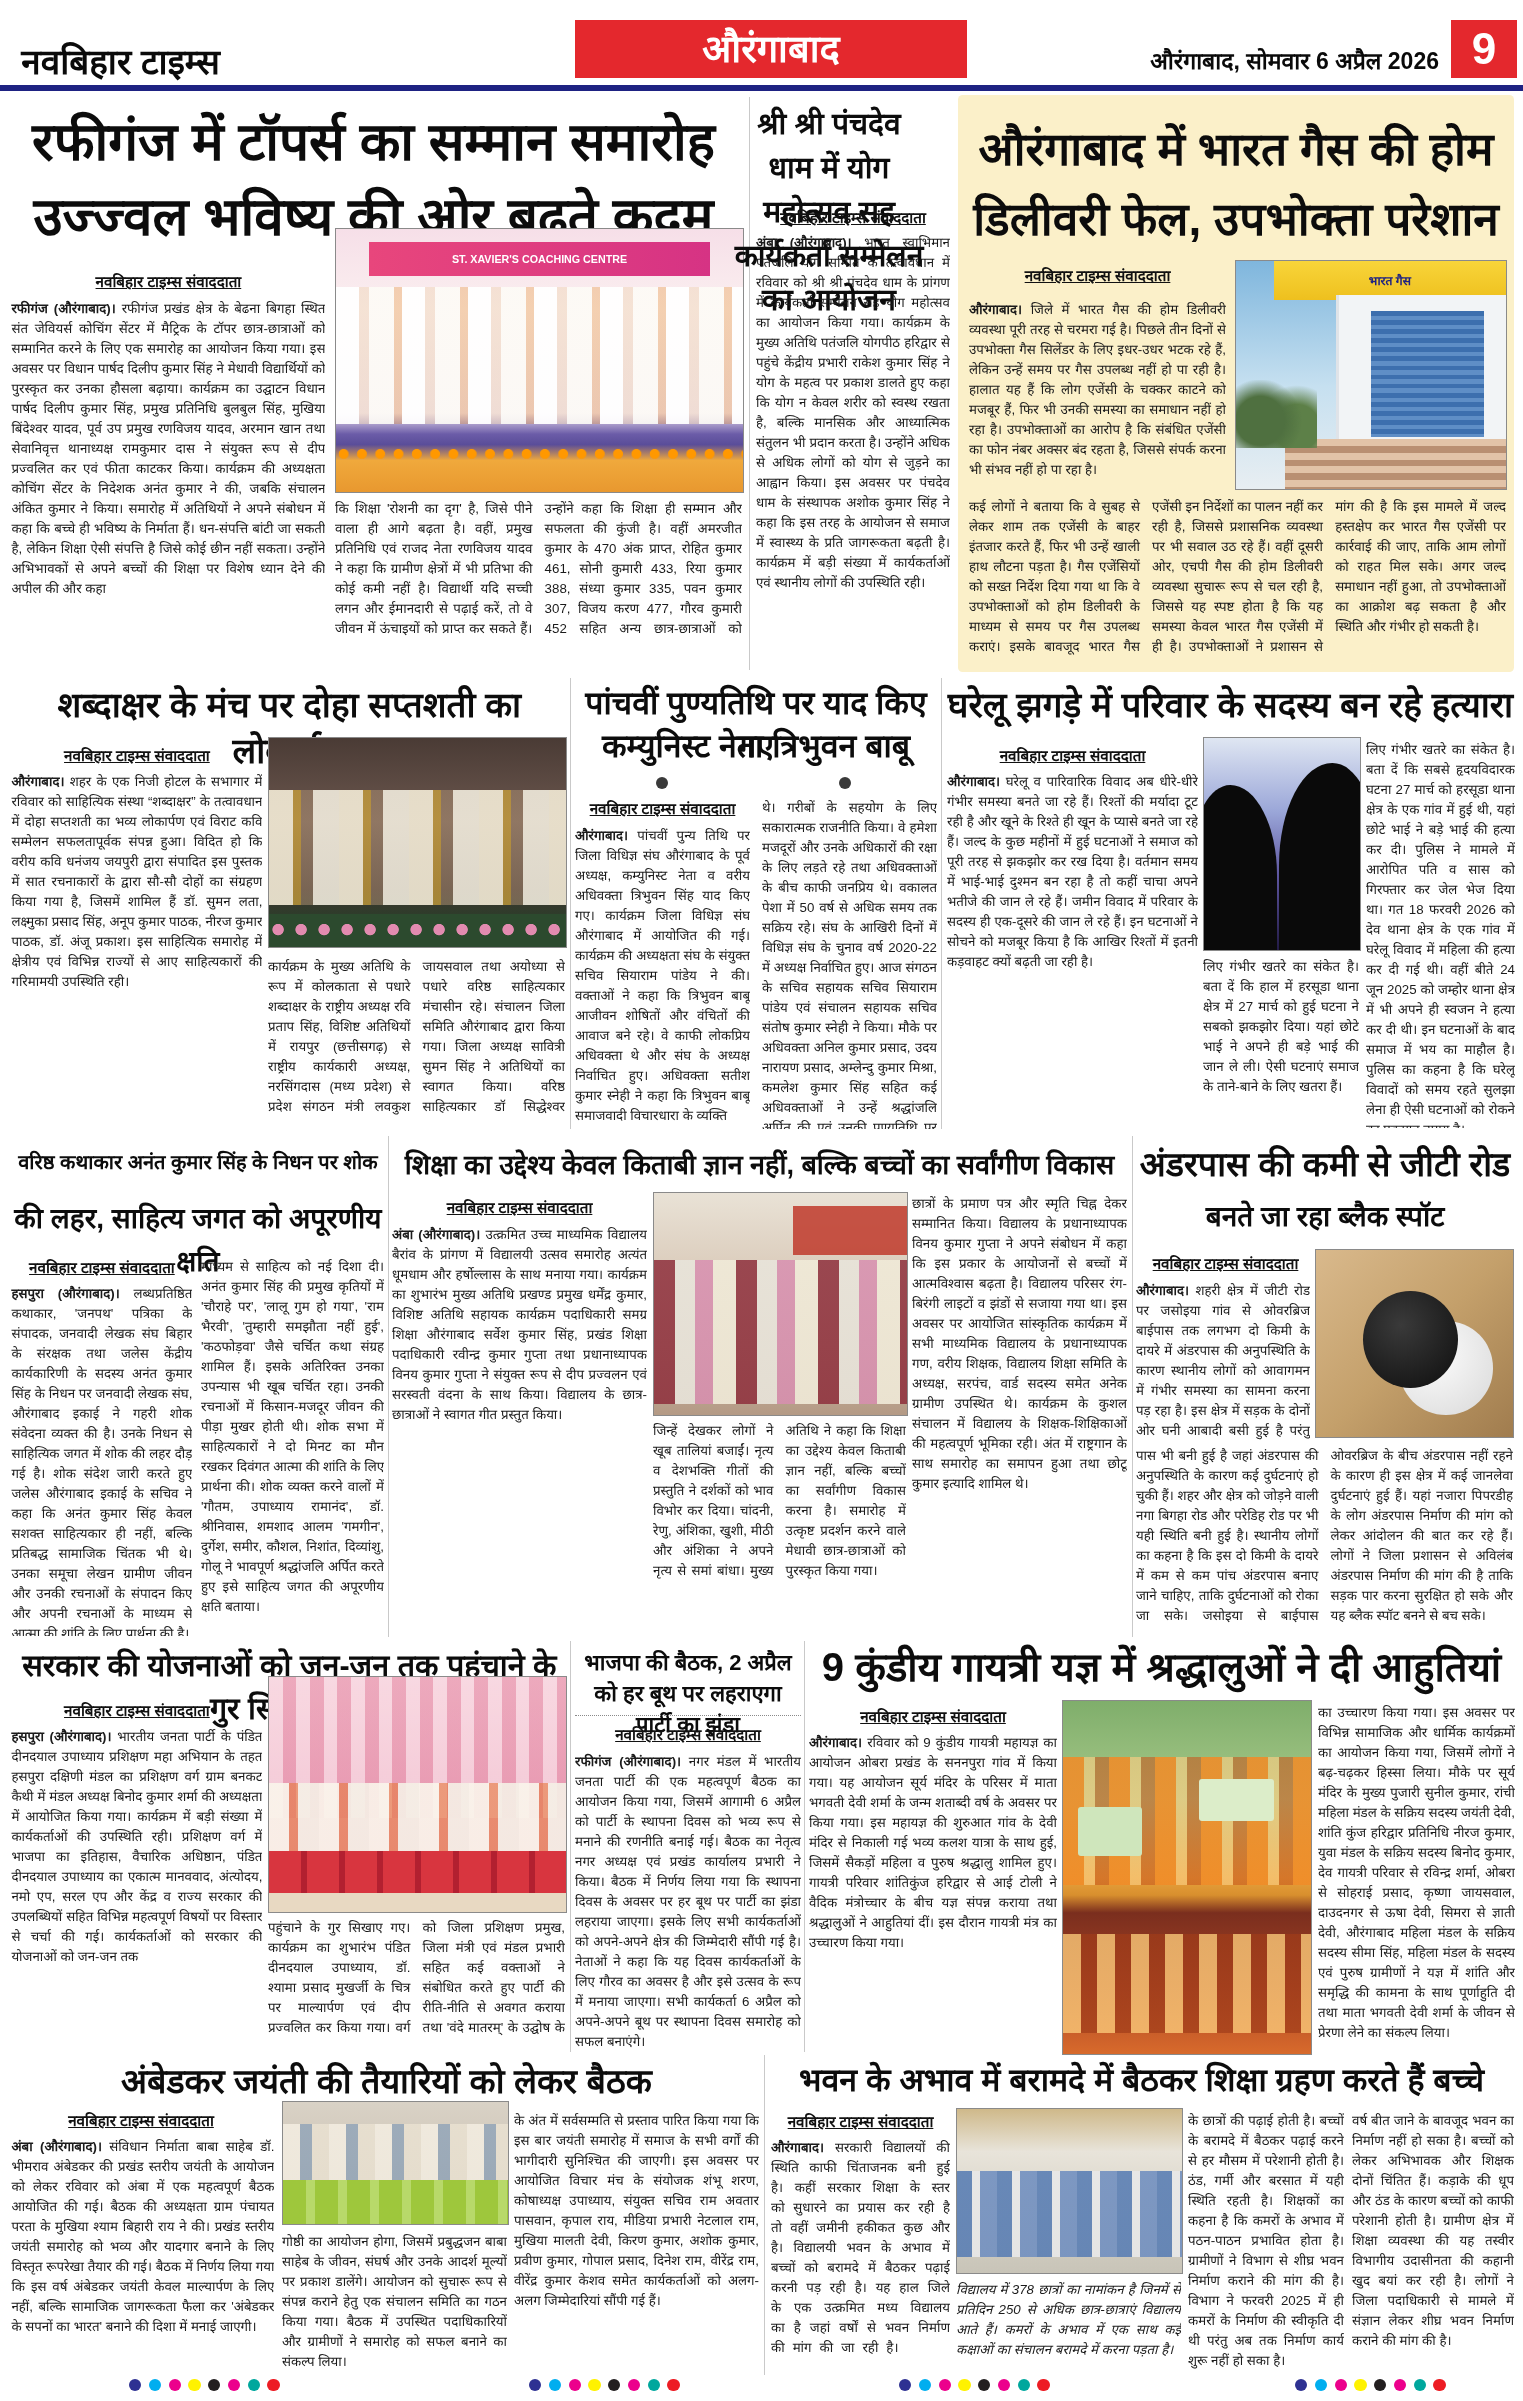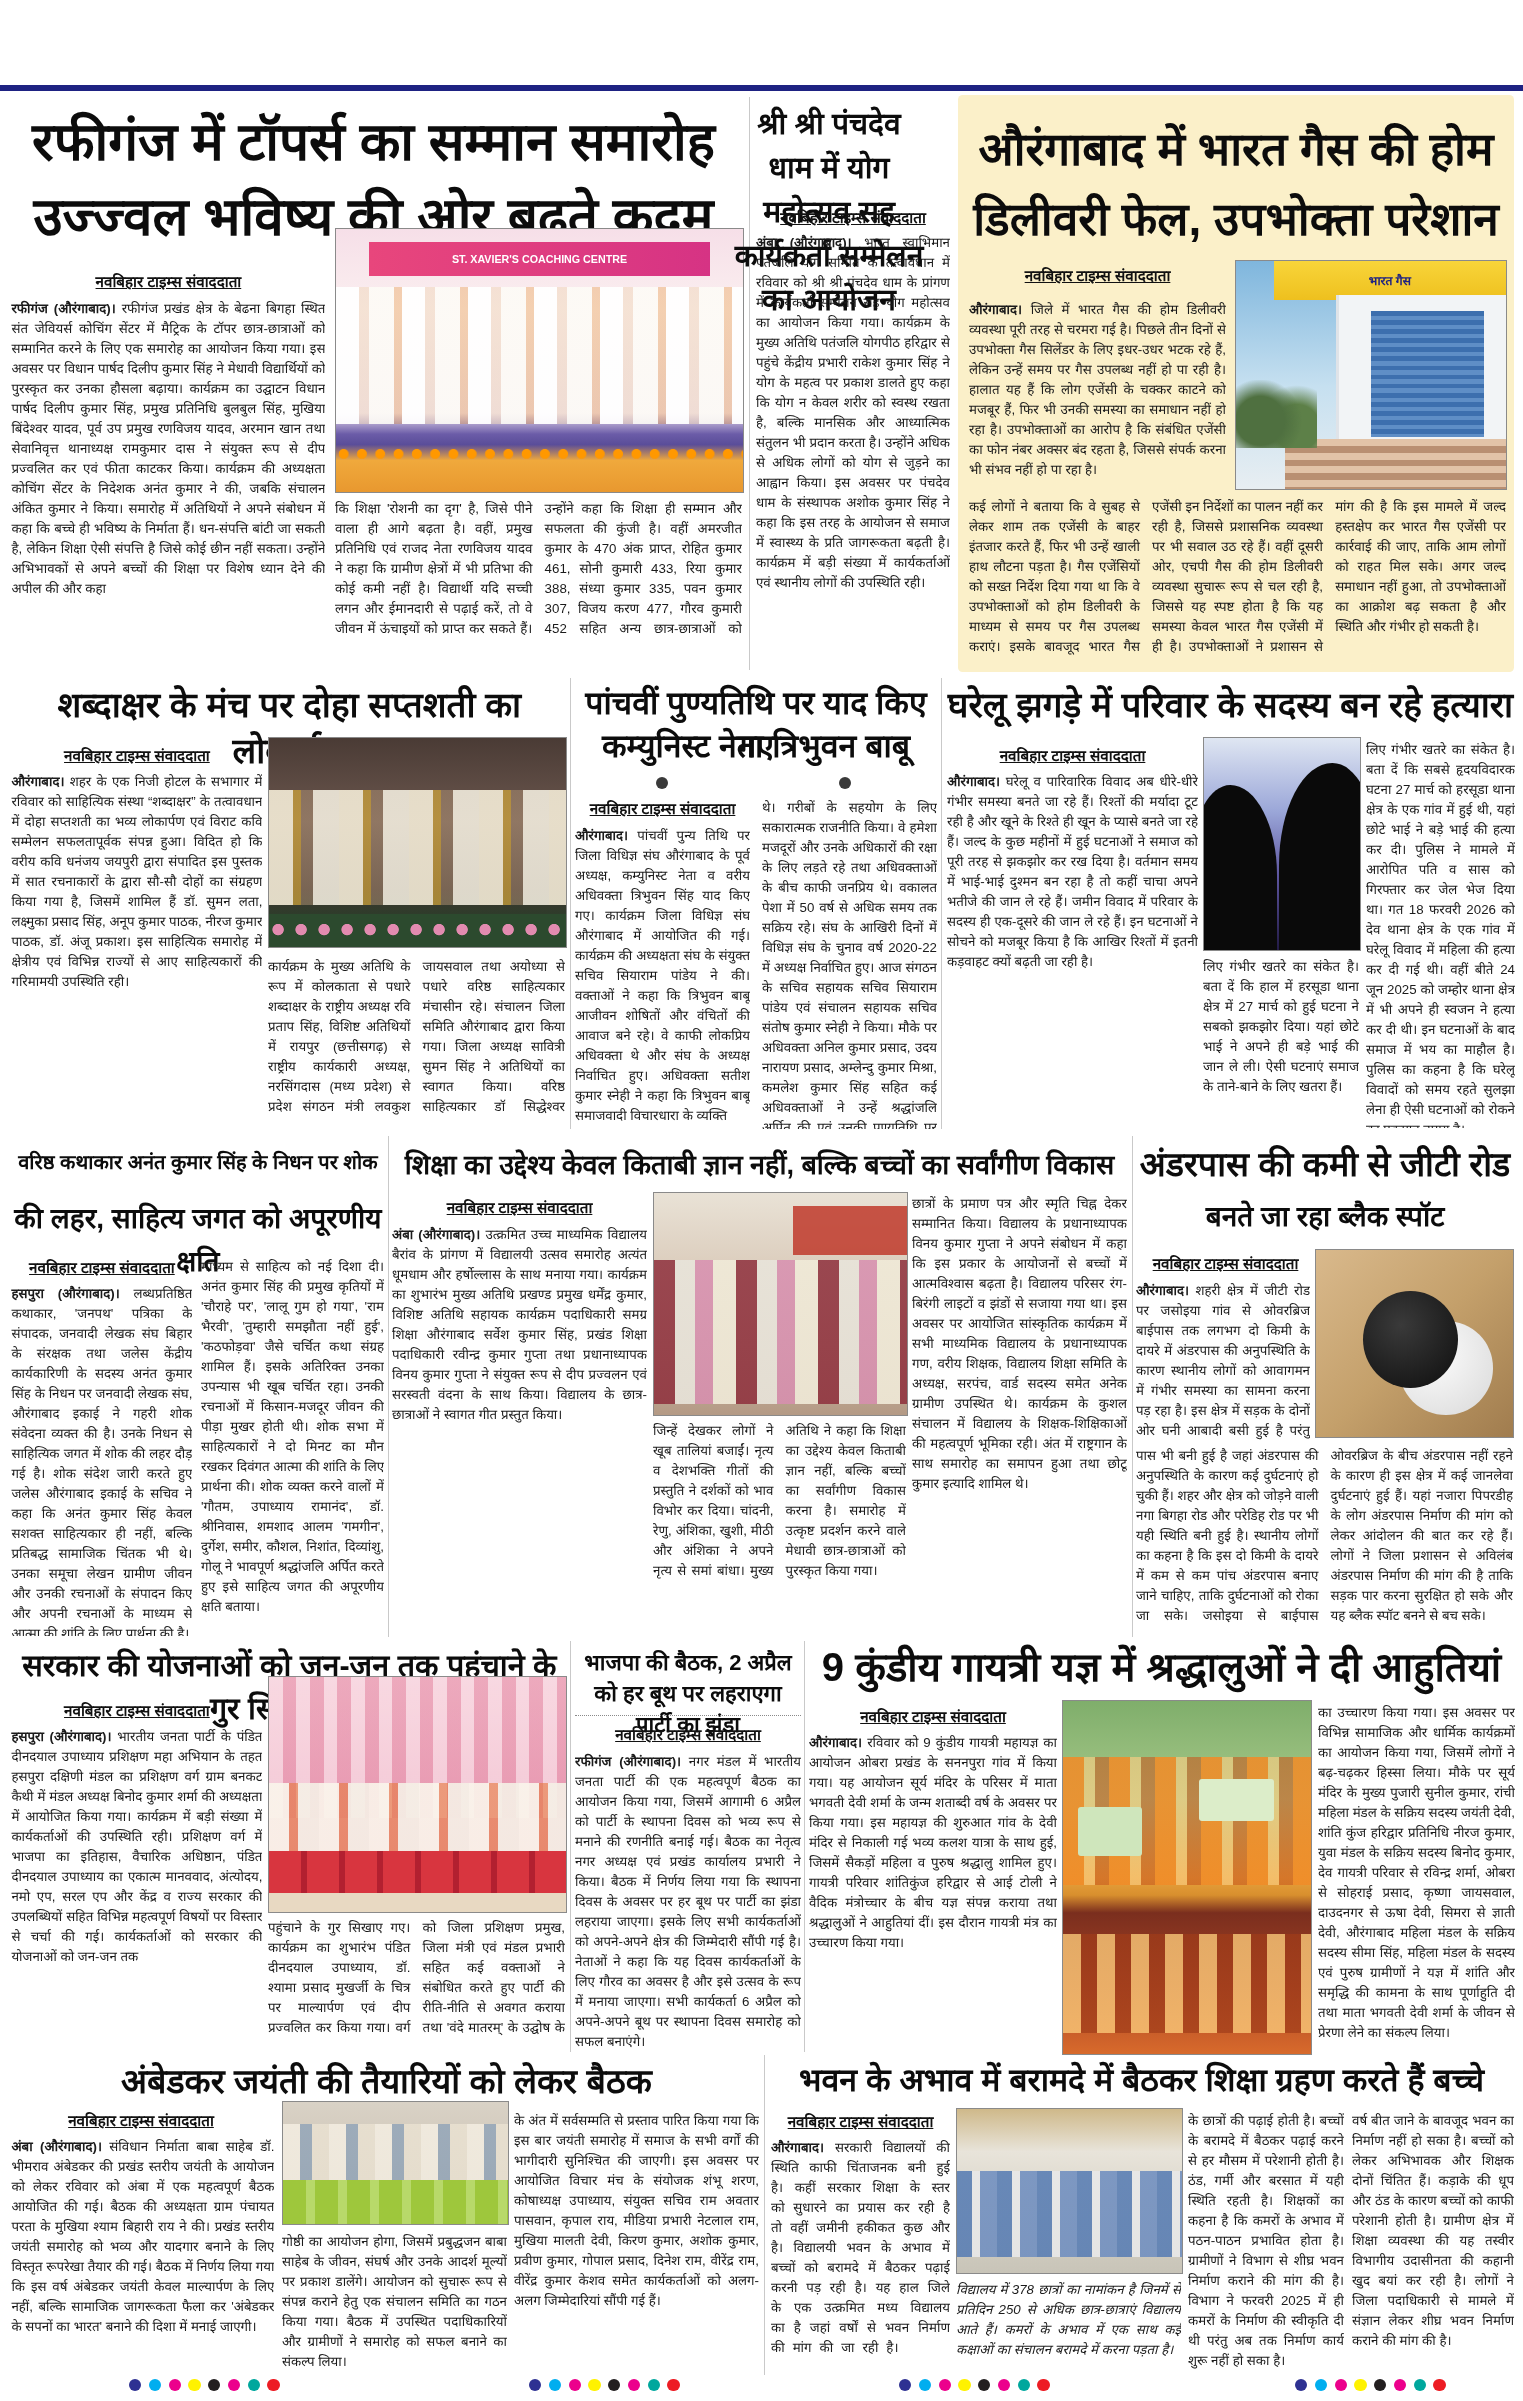--- a/index.html
+++ b/index.html
@@ -16,20 +16,26 @@
   .vrule{position:absolute;width:0.8px;background:#c9c9c9;}
   .dots{position:absolute;top:2379px;display:flex;gap:7.6px;}
   .dots span{width:12.2px;height:12.2px;border-radius:50%;display:block;}
   .ornament{position:absolute;width:12.2px;height:12.2px;border-radius:50%;background:#3a3a3a;}
 </style>
 </head>
 <body>
 
 <div id="page">
 
+  <div class="abs" style="left:0;top:0;width:1523px;height:91px;">
+    <div class="abs" style="left:21.3px;top:37px;font-size:35px;font-weight:bold;color:#0a0a0a;">नवबिहार टाइम्स</div>
+    <div class="abs" style="left:575px;top:20px;width:392px;height:58px;background:#e4282d;color:#fff;font-size:38px;font-weight:bold;text-align:center;line-height:58px;">औरंगाबाद</div>
+    <div class="abs" style="left:1066px;top:44px;width:373px;font-size:23px;font-weight:bold;text-align:right;color:#0a0a0a;">औरंगाबाद, सोमवार 6 अप्रैल 2026</div>
+    <div class="abs" style="left:1451px;top:20px;width:66px;height:58px;background:#e4282d;color:#fff;font-size:44px;font-weight:bold;text-align:center;line-height:58px;">9</div>
+  </div>
   <div class="abs" style="left:0;top:85px;width:1523px;height:6.1px;background:#1e2282;"></div>
 
   <div>
     <div class="abs hl" style="left:11.4px;top:105px;width:724px;font-size:53px;line-height:73px;">रफीगंज में टॉपर्स का सम्मान समारोह</div>
     <div class="abs hl" style="left:11.4px;top:180px;width:724px;font-size:53px;line-height:73px;">उज्ज्वल भविष्य की ओर बढ़ते कदम</div>
     <div class="abs byline" style="left:11.4px;top:271px;width:314px;">नवबिहार टाइम्स संवाददाता</div>
     <div class="abs bd" style="left:11.4px;top:299px;width:314px;height:356px;">
       <b class="dl">रफीगंज (औरंगाबाद)।</b>
       <span>रफीगंज प्रखंड क्षेत्र के बेढना बिगहा स्थित संत जेवियर्स कोचिंग सेंटर में मैट्रिक के टॉपर छात्र-छात्राओं को सम्मानित करने के लिए एक समारोह का आयोजन किया गया। इस अवसर पर विधान पार्षद दिलीप कुमार सिंह ने मेधावी विद्यार्थियों को पुरस्कृत कर उनका हौसला बढ़ाया। कार्यक्रम का उद्घाटन विधान पार्षद दिलीप कुमार सिंह, प्रमुख प्रतिनिधि बुलबुल सिंह, मुखिया बिंदेश्वर यादव, पूर्व उप प्रमुख रणविजय यादव, अरमान खान तथा सेवानिवृत्त थानाध्यक्ष रामकुमार दास ने संयुक्त रूप से दीप प्रज्वलित कर एवं फीता काटकर किया। कार्यक्रम की अध्यक्षता कोचिंग सेंटर के निदेशक अनंत कुमार ने की, जबकि संचालन अंकित कुमार ने किया। समारोह में अतिथियों ने अपने संबोधन में कहा कि बच्चे ही भविष्य के निर्माता हैं। धन-संपत्ति बांटी जा सकती है, लेकिन शिक्षा ऐसी संपत्ति है जिसे कोई छीन नहीं सकता। उन्होंने अभिभावकों से अपने बच्चों की शिक्षा पर विशेष ध्यान देने की अपील की और कहा</span>
     </div>

